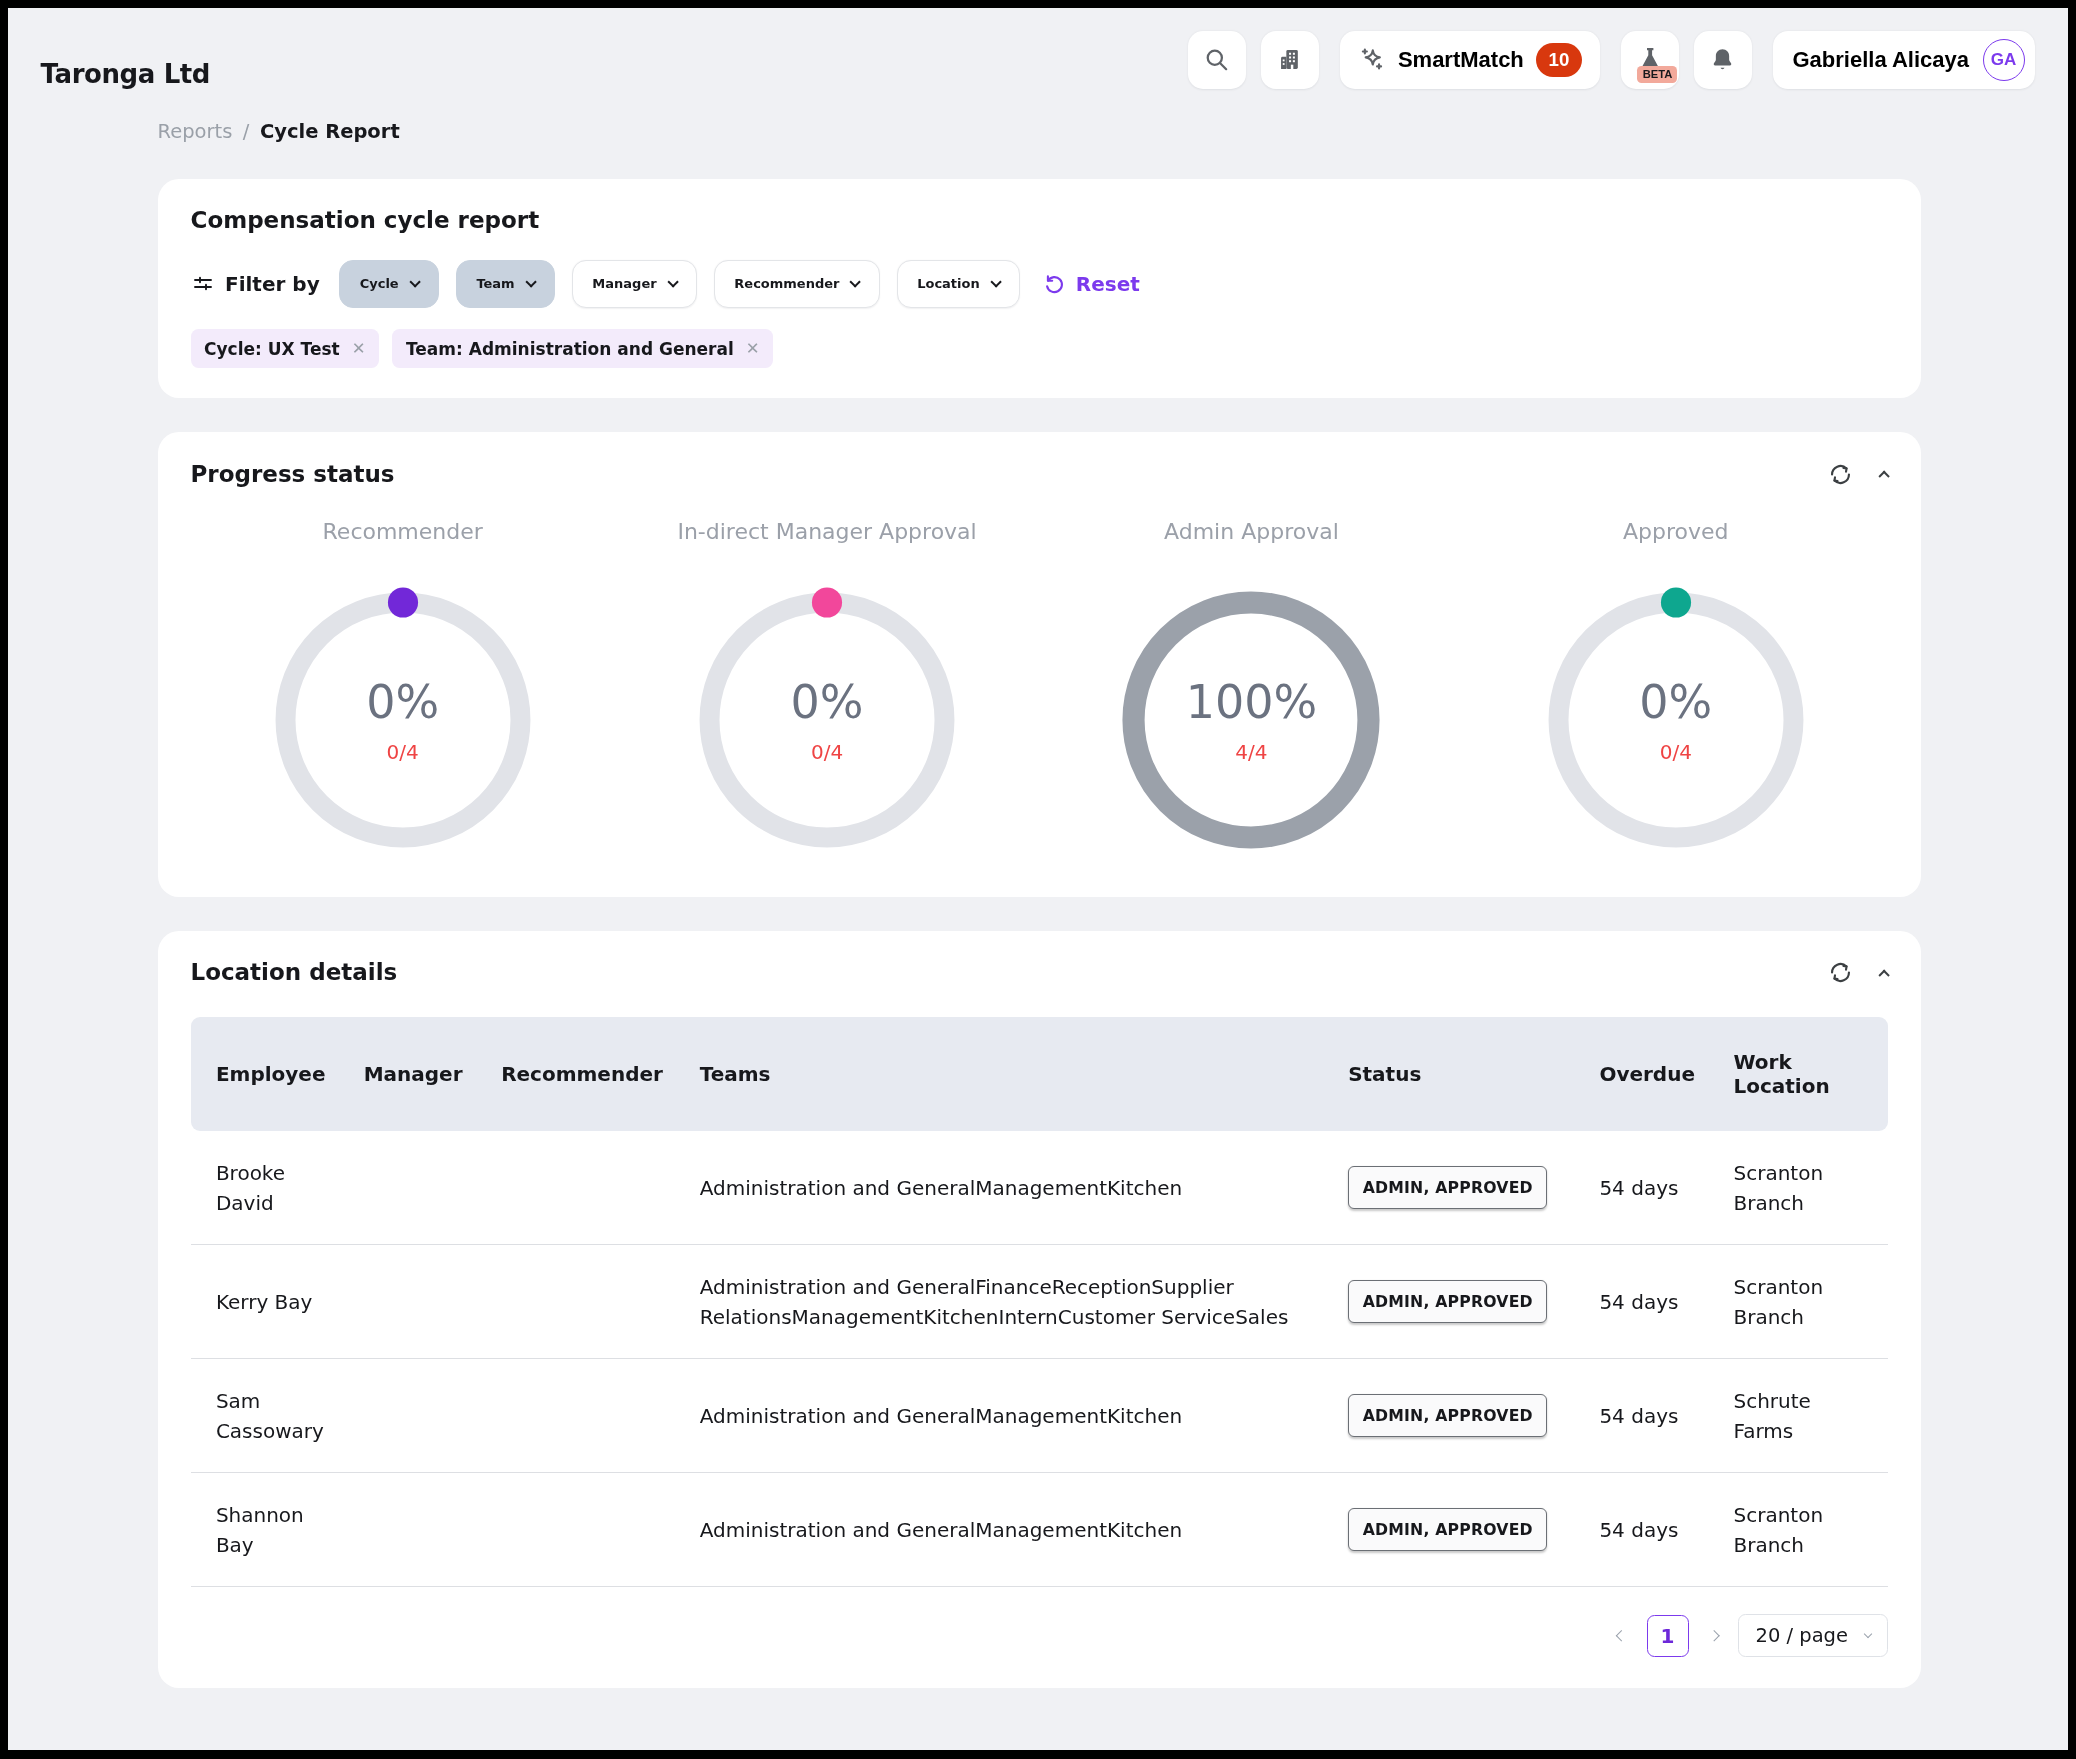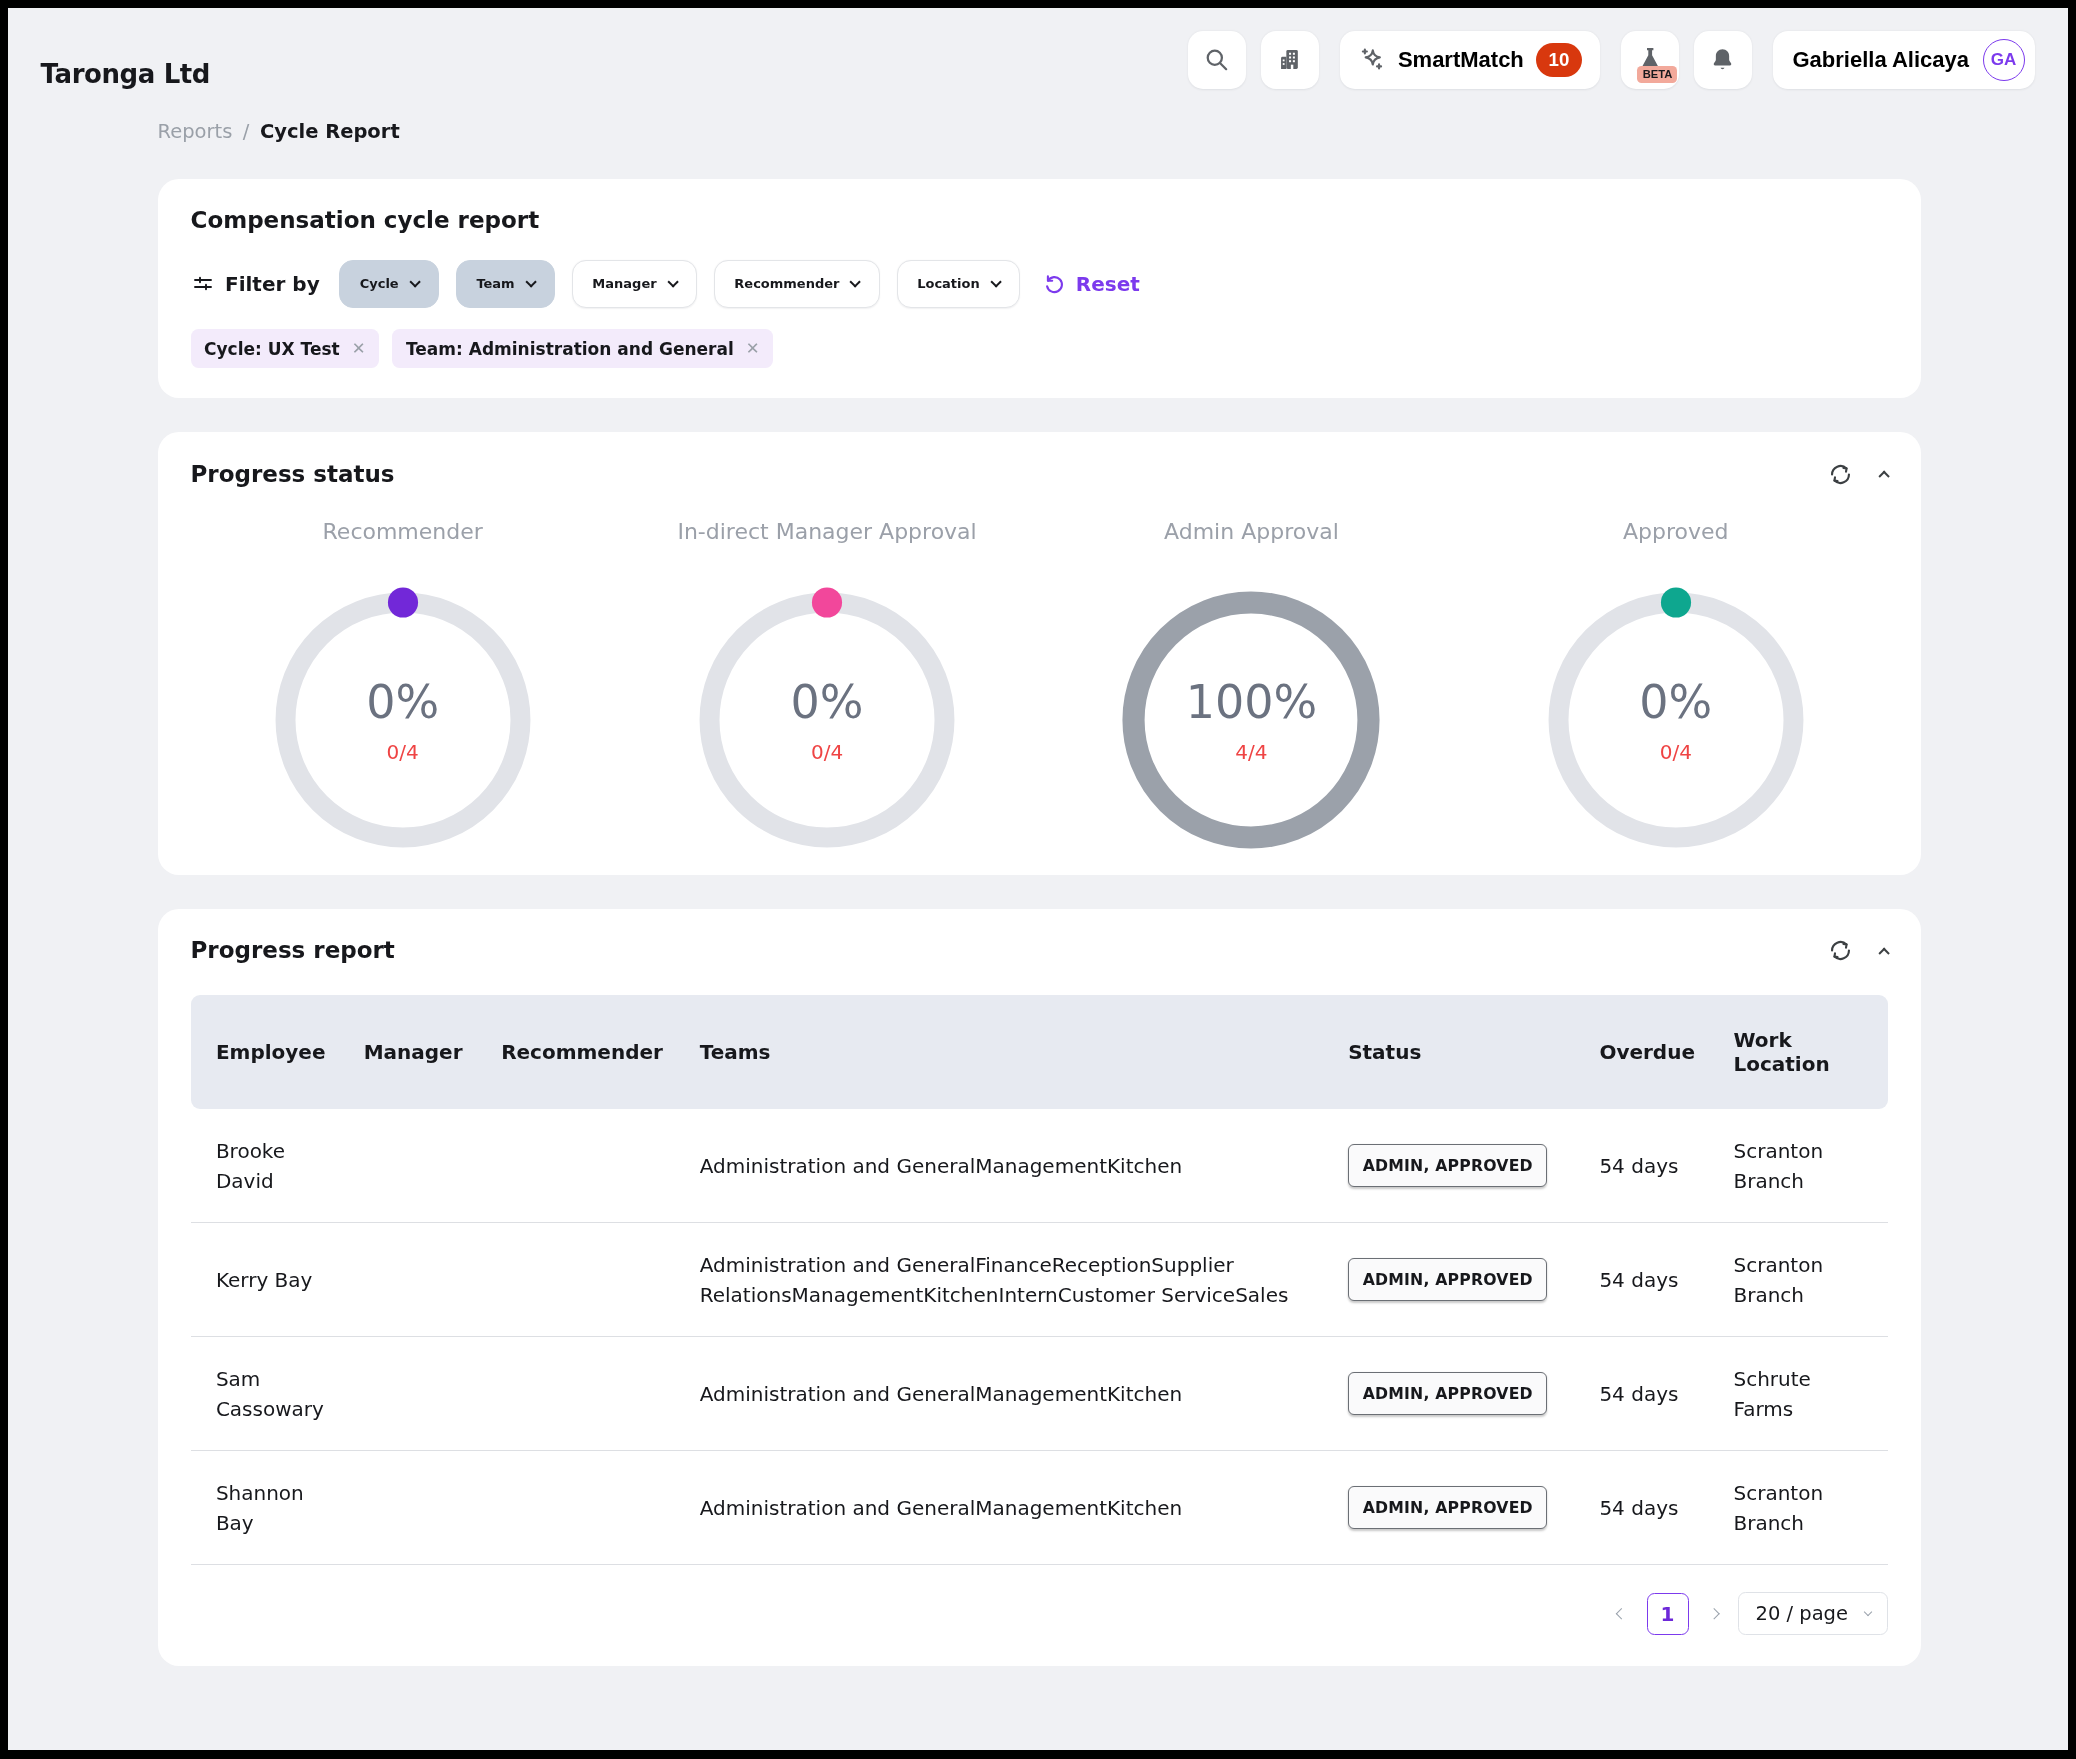--- a/index.html
+++ b/index.html
@@ -31,21 +31,21 @@
   .breadcrumb { margin:31px 0 0 150px; font-size:19.5px; display:flex; gap:10.5px; align-items:center; }
   .bc-parent { color:#9AA0A8; cursor:pointer; }
   .bc-sep { color:#9AA0A8; }
   .bc-current { font-weight:700; }
 
   
   .content { margin:0 147px 0 150px; }
   .card { background:#fff; border-radius:21px; padding:28.4px 33px; }
   .card h2 { font-size:23px; font-weight:700; }
   .card-filters { margin-top:36px; padding-bottom:30px; }
-  .card-status  { margin-top:34px; padding-bottom:22px; }
+  .card-status  { margin-top:34px; padding-bottom:44px; }
   .card-details { margin-top:34px; padding-bottom:31px; }
   .card-head { display:flex; align-items:flex-start; }
   .head-icons { margin-left:auto; display:flex; align-items:center; gap:25.4px; }
   .head-icons button { background:none; border:none; cursor:pointer; display:flex; align-items:center; justify-content:center; }
 
   
   .chev { display:inline-block; width:8.2px; height:8.2px; border-right:2.2px solid currentColor; border-bottom:2.2px solid currentColor; }
   .chev.down  { transform:rotate(45deg); margin-top:-4.5px; }
   .chev.up    { transform:rotate(-135deg); margin-top:4.5px; }
   .chev.left  { transform:rotate(135deg); }
@@ -297,21 +297,21 @@
         <div class="pct">0%</div>
         <div class="frac">0/4</div>
       </div>
     </div>
   </div>
           </div>
     </section>
 
     <section class="card card-details">
       <div class="card-head">
-        <h2>Progress report</h2>
+        <h2>Location details</h2>
         <div class="head-icons">
           <button>
             <svg width="27" height="27" viewBox="0 0 24 24" fill="none" stroke="#3C4043" stroke-width="1.9" stroke-linecap="round" stroke-linejoin="round">
               <path d="M19.5 12a7.5 7.5 0 0 1-12.8 5.3"></path>
                   <path d="M9.4 17.9l-2.8-.5.5-2.8"></path>
               <path d="M4.5 12A7.5 7.5 0 0 1 17.3 6.7"></path>
                   <path d="M14.6 6.1l2.8.5-.5 2.8"></path>
             </svg>
           </button>
           <button style="color:#3C4043;">

